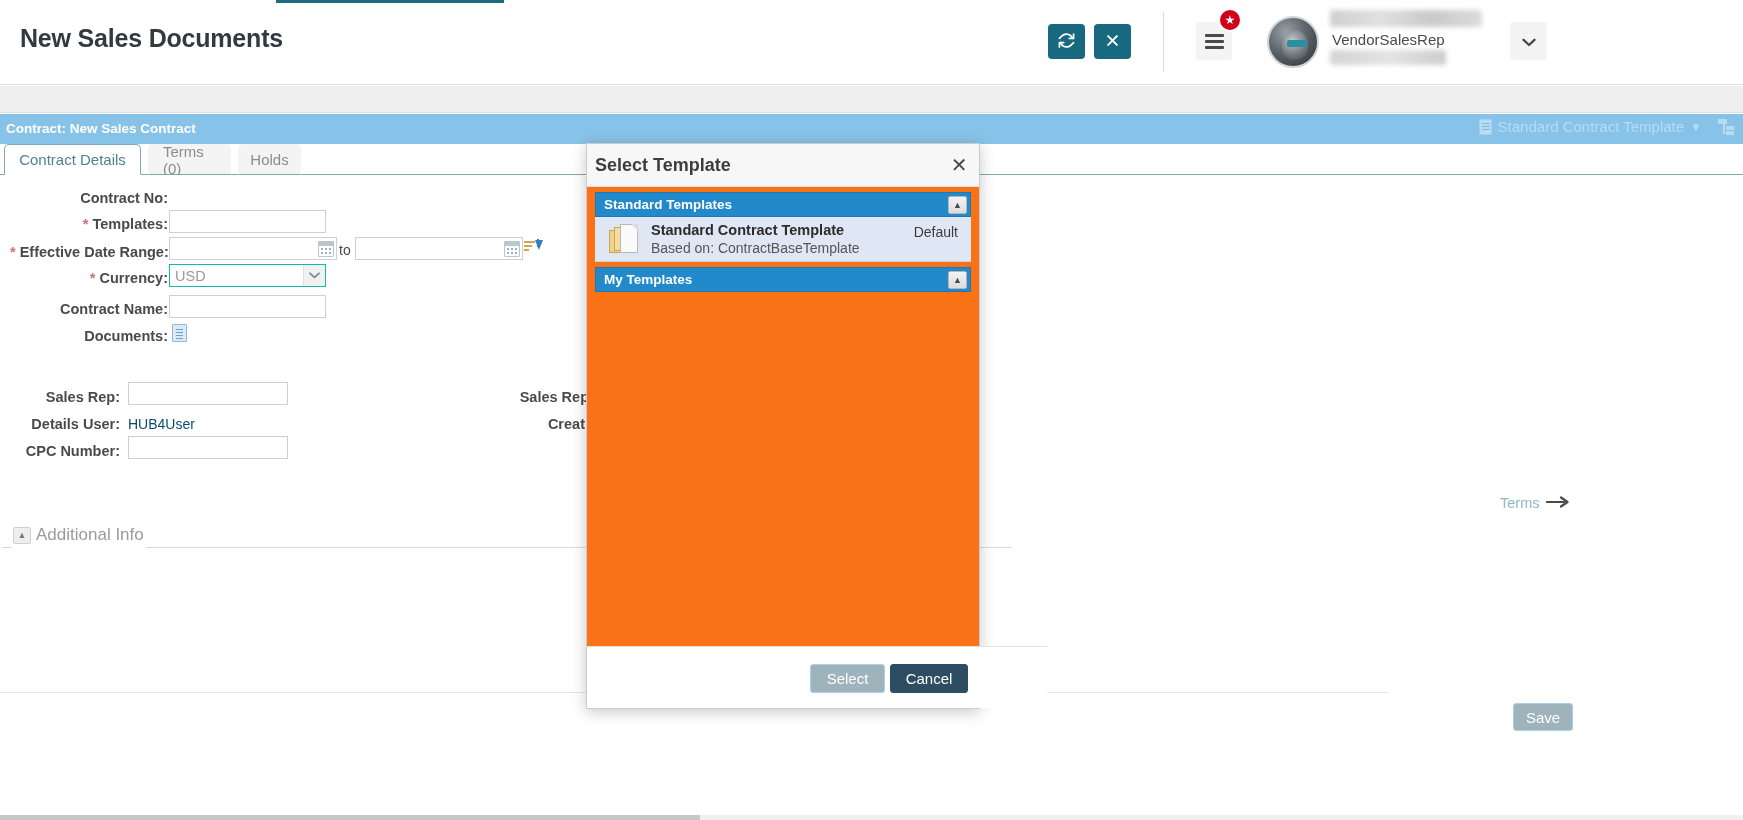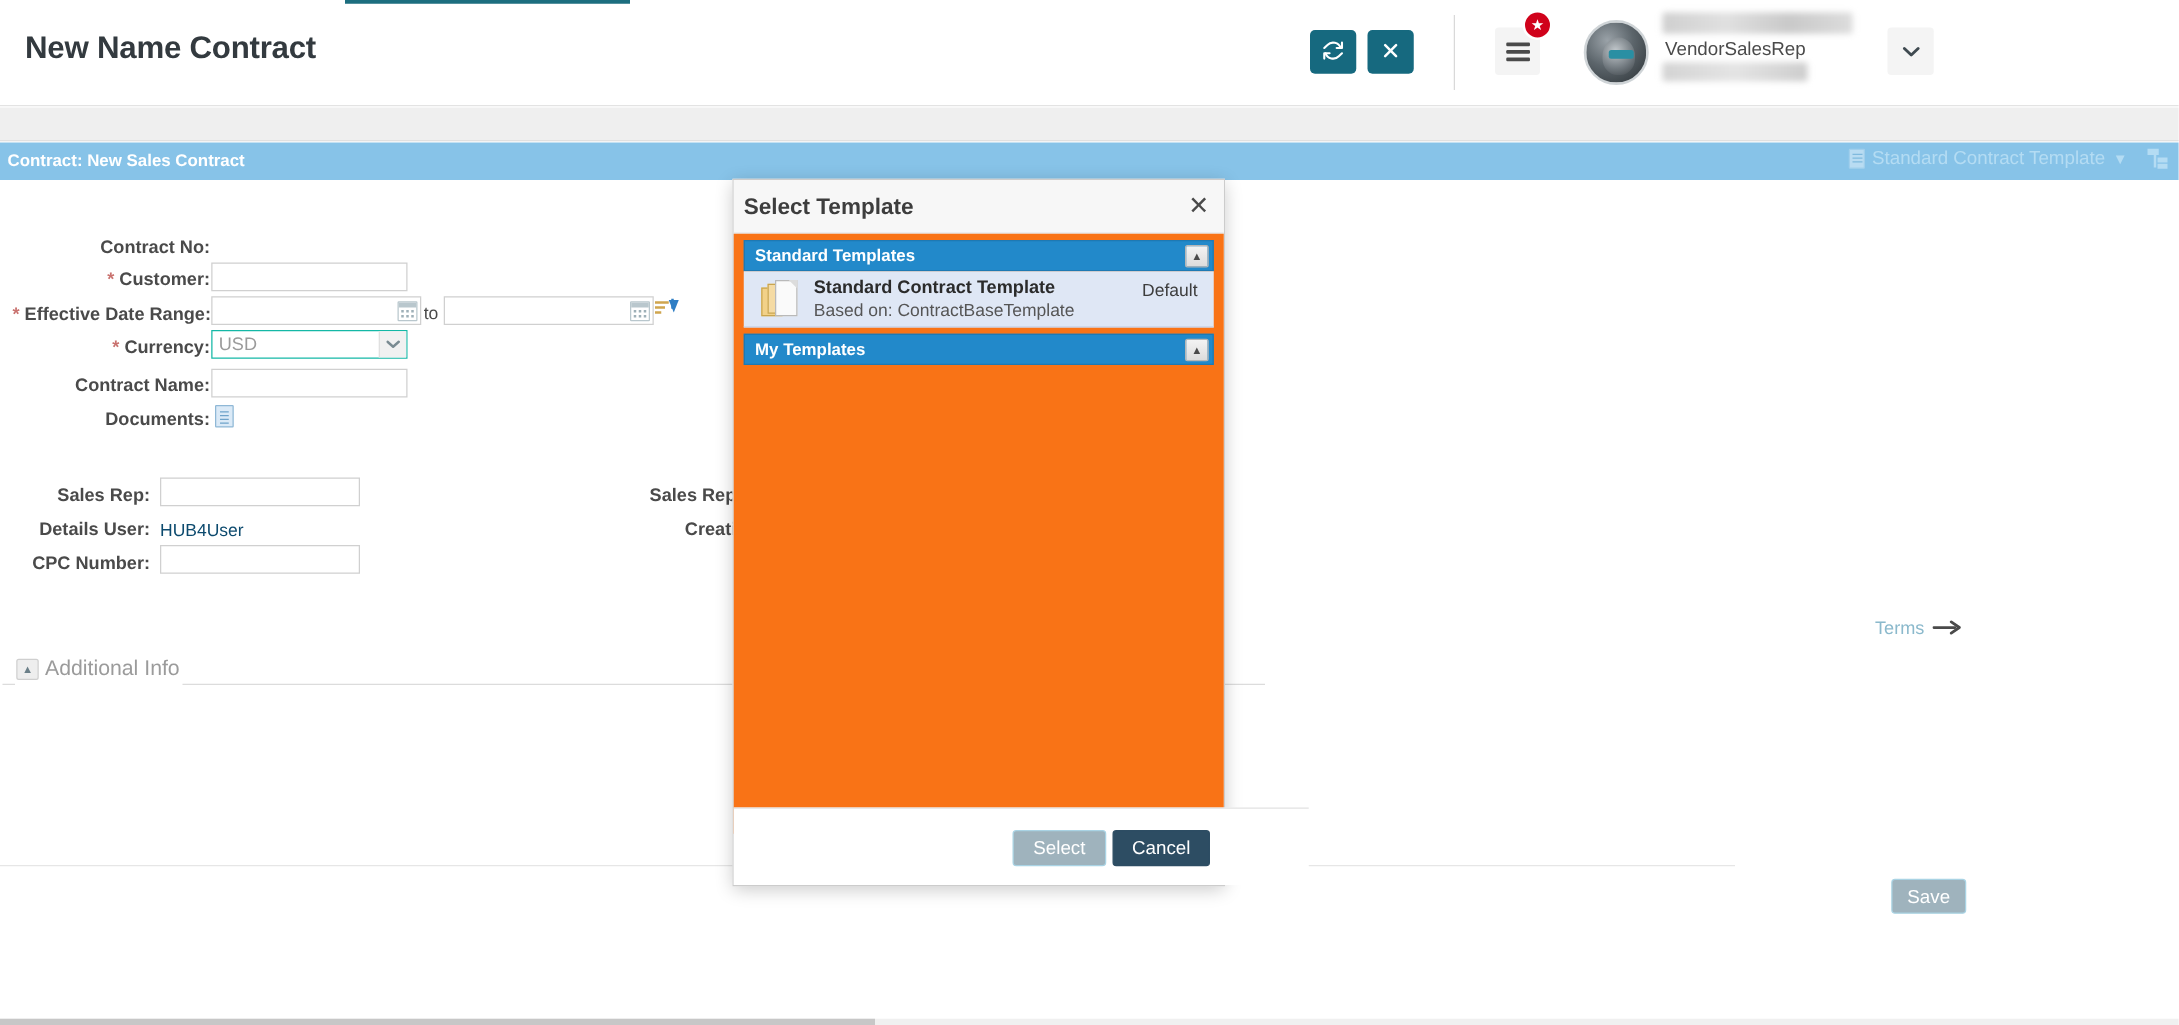--- a/index.html
+++ b/index.html
@@ -510,21 +510,21 @@
   }
 </style>
 </head>
 <body>
 
 <div id="app">
 
   <div class="top-header">
     <div class="teal-tab-stub"></div>
 
-    <div class="page-title">New Name Contract</div>
+    <div class="page-title">New Sales Documents</div>
 
     <button class="hdr-btn hdr-btn-refresh">
       <span>
         <svg width="17" height="17" viewBox="0 0 24 24" fill="none" stroke="#ffffff" stroke-width="2.4" stroke-linecap="round" stroke-linejoin="round">
           <polyline points="22 3 22 9 16 9"></polyline>
           <polyline points="2 21 2 15 8 15"></polyline>
           <path d="M20.5 9A9 9 0 0 0 5.6 5.6L2 9"></path>
           <path d="M3.5 15a9 9 0 0 0 14.9 3.4L22 15"></path>
         </svg>
       </span>
@@ -580,28 +580,33 @@
       <span class="tpl-caret">▼</span>
       <span class="tpl-tree-icon">
         <i></i>
           <i></i>
           <i></i>
           <i></i>
       </span>
     </div>
   </div>
 
+  <div class="tabs-row">
+    <div class="tab tab-active">Contract Details</div>
+    <div class="tab tab-inactive tab-terms">Terms (0)</div>
+    <div class="tab tab-inactive tab-holds">Holds</div>
+  </div>
 
   <div class="form-area">
 
     <div class="field-label" style="left:10px; top:15px; width:158px;">Contract No:</div>
 
     <div class="field-label" style="left:10px; top:41px; width:158px;">
       <span class="req-star">*</span>
-      <span>Customer:</span>
+      <span>Templates:</span>
     </div>
     <input class="txt-input" style="left: 169px; top: 35px; width: 157px; height: 23px;" value="">
 
     <div class="field-label" style="left:10px; top:69px; width:158px;">
       <span class="req-star">*</span>
       <span>Effective Date Range:</span>
     </div>
     <input class="txt-input" style="left: 169px; top: 62px; width: 168px; height: 23px;" value="">
     <div class="cal-icon" style="left:318px; top:66px;"></div>
     <div class="static-val" style="left:339px; top:67px; color:#4a4a4a; font-size:14px;">to</div>

